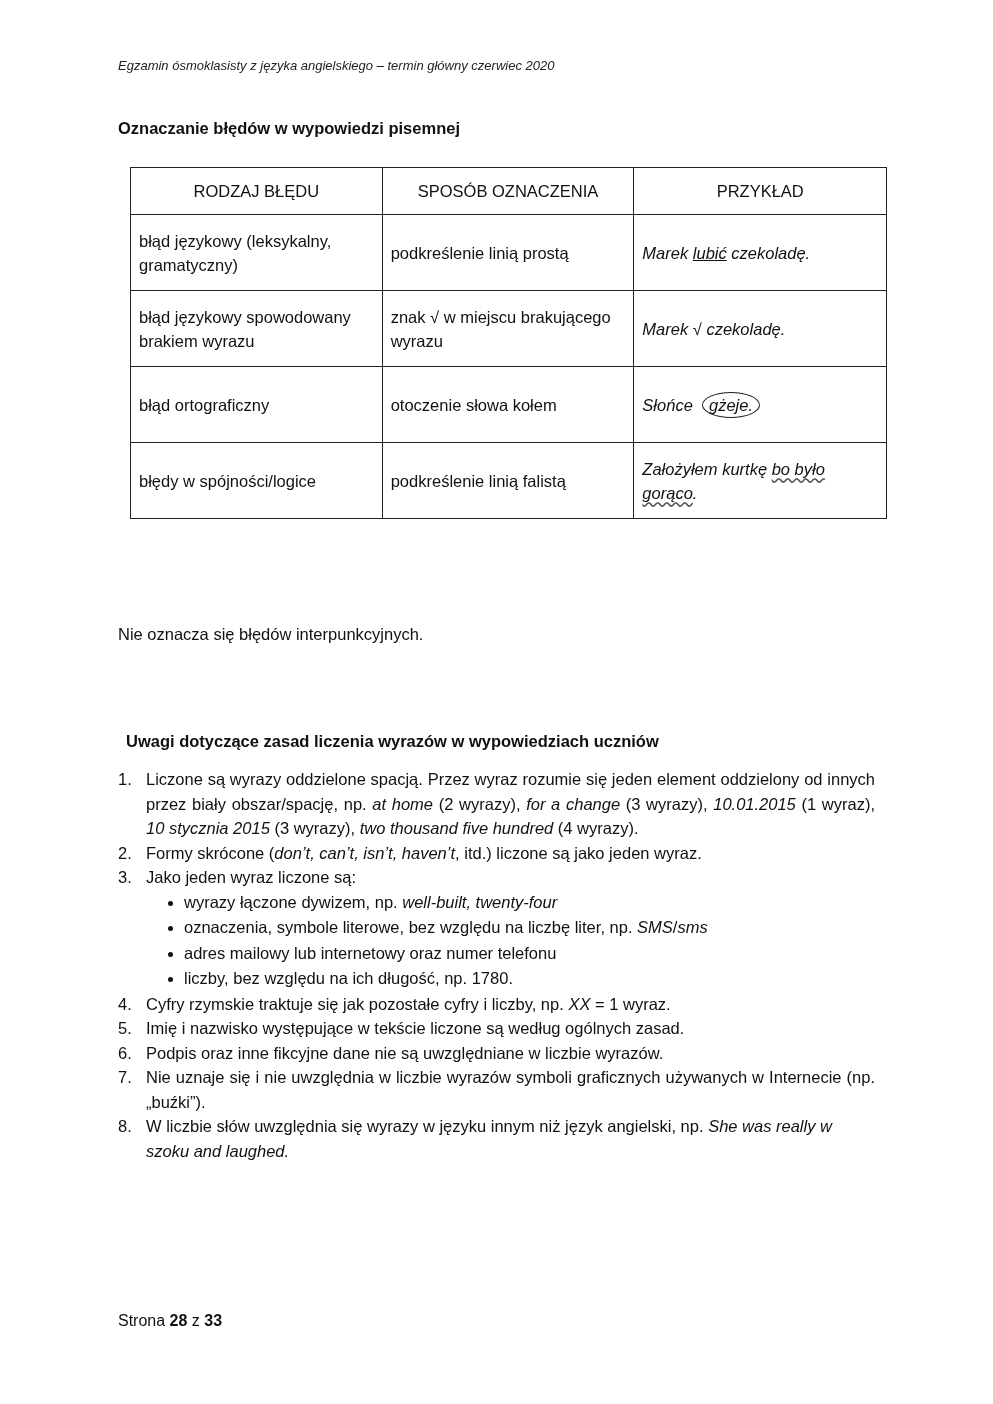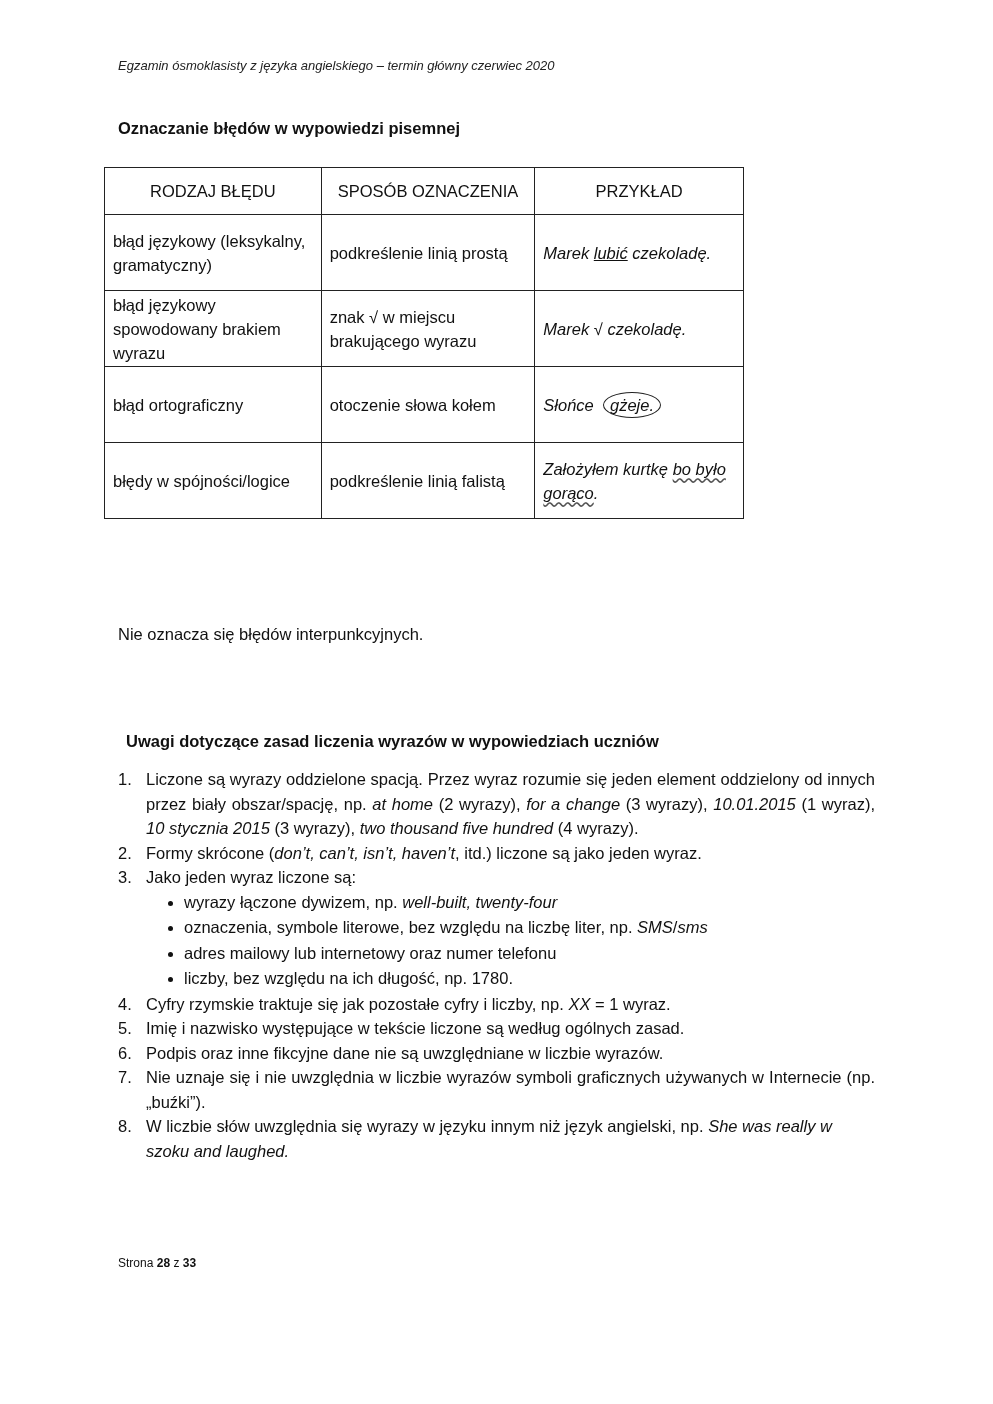--- a/index.html
+++ b/index.html
@@ -11,22 +11,22 @@
     position: absolute; left: 118px; top: 58px;
     font-size: 13px; font-style: italic; color: #222;
   }
   .section-title {
     position: absolute; left: 118px;
     font-size: 16.5px; font-weight: bold; color: #111; text-align: right;
   }
   #title1 { top: 119px; }
   #title2 { top: 732px; margin-left: 8px; }
   table.errors {
-    position: absolute; left: 104px; top: 167px;
-    width: 640px; border-collapse: collapse;
+    position: absolute; left: 130px; top: 167px;
+    width: 757px; border-collapse: collapse;
     font-size: 16.5px;
   }
   table.errors td, table.errors th {
     border: 1px solid #222; padding: 0 8px; vertical-align: middle;
     line-height: 24px; font-weight: normal;
   }
   table.errors th { height: 46px; text-align: center; }
   table.errors tr.row td { height: 75px; }
   col.c1 { width: 252px; } col.c2 { width: 252px; } col.c3 { width: 253px; }
   td.ex { font-style: italic; }
@@ -49,21 +49,21 @@
   ol.rules > li { position: relative; padding-left: 28px; }
   ol.rules > li .num { position: absolute; left: 0; top: 0; }
   ol.rules > li.just { text-align: justify; }
   ul.bullets { margin: 0; padding: 0 0 0 22px; list-style: none; }
   ul.bullets li { position: relative; padding-left: 16px; line-height: 25.5px; }
   ul.bullets li::before {
     content: ""; position: absolute; left: 0; top: 11px;
     width: 5px; height: 5px; border-radius: 50%; background: #111;
   }
   .footer {
-    position: absolute; left: 118px; top: 1256px; font-size: 12px;
+    position: absolute; left: 118px; top: 1312px; font-size: 16px;
   }
   .footer b { font-weight: bold; }
 </style>
 </head>
 <body>
 
 <div class="header">Egzamin ósmoklasisty z języka angielskiego – termin główny czerwiec 2020</div>
 
 <div class="section-title" id="title1">Oznaczanie błędów w wypowiedzi pisemnej</div>
 

